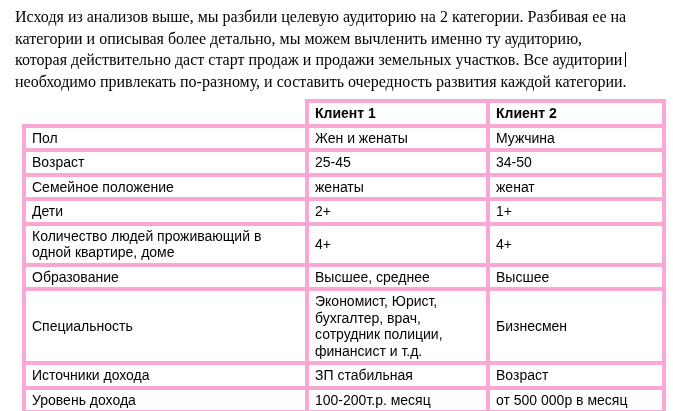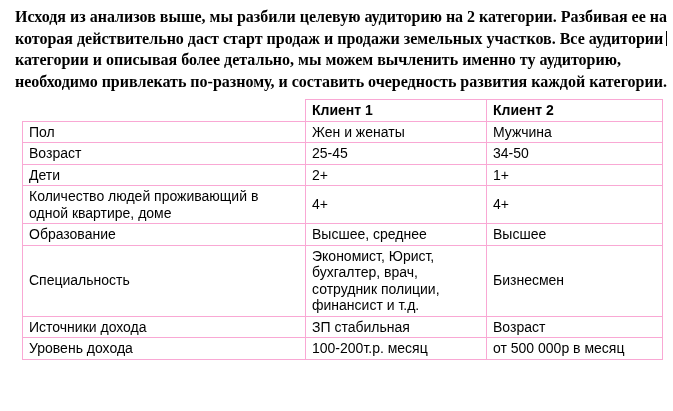--- a/index.html
+++ b/index.html
@@ -16,64 +16,63 @@
     width: 673px;
     height: 411px;
     background: #ffffff;
   }
   .para {
     margin: 6px 0 0 15px;
     font-family: "Liberation Serif", serif;
     font-size: 16px;
     line-height: 21.5px;
     color: #000000;
-    font-weight: bold;
   }
   .line { white-space: nowrap; }
   .caret {
     display: inline-block;
     width: 1px;
     height: 15px;
     background: #000000;
     margin-left: 3px;
     vertical-align: -2px;
   }
   table.audience {
     border-collapse: collapse;
     table-layout: fixed;
     width: 640px;
     margin: 7px 0 0 22px;
     font-family: "Liberation Sans", sans-serif;
     font-size: 14px;
     color: #000000;
   }
   table.audience td, table.audience th {
-    border: 1px solid #f9a8d4;
+    border: 4px solid #f9a8d4;
     padding: 2px 6px;
     line-height: 16.5px;
     vertical-align: middle;
     text-align: left;
     overflow: hidden;
   }
   table.audience th {
     font-weight: bold;
     height: 16px;
   }
   table.audience td.single { height: 16px; }
   table.audience th.blank { border: none; background: #ffffff; }
 </style>
 </head>
 <body>
 
 <div class="page">
 
   <div class="para">
     <div class="line">Исходя из анализов выше, мы разбили целевую аудиторию на 2 категории. Разбивая ее на</div>
+    <div class="line">категории и описывая более детально, мы можем вычленить именно ту аудиторию,</div>
     <div class="line"><span>которая действительно даст старт продаж и продажи земельных участков. Все аудитории</span><span class="caret"></span></div>
-    <div class="line">категории и описывая более детально, мы можем вычленить именно ту аудиторию,</div>
     <div class="line">необходимо привлекать по-разному, и составить очередность развития каждой категории.</div>
   </div>
 
   <table class="audience">
     <colgroup>
       <col style="width:283px">
       <col style="width:181px">
       <col style="width:176px">
     </colgroup>
     <thead>
@@ -86,20 +85,25 @@
     <tbody>
       <tr>
         <td class="single">Пол</td>
         <td class="single">Жен и женаты</td>
         <td class="single">Мужчина</td>
       </tr>
       <tr>
         <td class="single">Возраст</td>
         <td class="single">25-45</td>
         <td class="single">34-50</td>
+      </tr>
+      <tr>
+        <td class="single">Семейное положение</td>
+        <td class="single">женаты</td>
+        <td class="single">женат</td>
       </tr>
       <tr>
         <td class="single">Дети</td>
         <td class="single">2+</td>
         <td class="single">1+</td>
       </tr>
       <tr>
         <td>Количество людей проживающий в одной квартире, доме</td>
         <td>4+</td>
         <td>4+</td>

